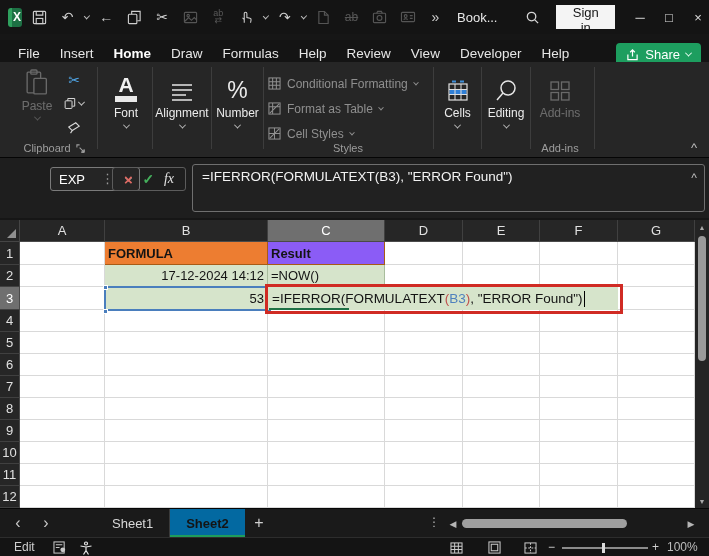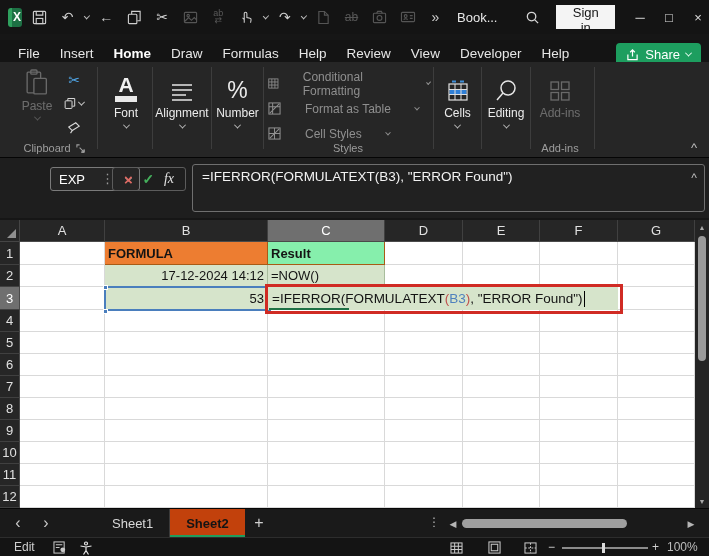--- a/index.html
+++ b/index.html
@@ -51,21 +51,21 @@
     font-size:14px; }
   .rcaption { position:absolute; bottom:3px; font-size:11px; color:#9d9d9d; display:flex;
     align-items:center; gap:5px; }
   .cgroup { position:absolute; top:8px; display:flex; flex-direction:column; align-items:center;
     gap:4px; color:#ececec; font-size:12px; }
   .cgroup .bigicon { height:32px; display:flex; align-items:flex-end; justify-content:center; }
   .fontA { font-size:21px; font-weight:bold; color:#f0f0f0; line-height:18px; }
   .fontbar { width:22px; height:6px; background:#e9e9e9; margin-top:2px; }
   .pct { font-size:23px; color:#ececec; line-height:24px; }
   .styles-rows { position:absolute; left:268px; top:9px; width:162px; }
-  .style-row { display:flex; align-items:center; gap:24px; height:25px; color:#8f8f8f; font-size:12px; }
+  .style-row { display:flex; align-items:center; gap:6px; height:25px; color:#8f8f8f; font-size:12px; }
   .style-row .cvd { border-color:#8f8f8f; width:4px; height:4px; }
   .ribbon-collapse { position:absolute; right:12px; bottom:2px; color:#bdbdbd; font-size:13px; }
   
   .fstrip { position:absolute; left:0; top:158px; width:709px; height:60px; background:#1e1e1e; }
   .namebox { position:absolute; left:6px; top:9px; width:90px; height:24px; background:#252525;
     border:1px solid #7a7a7a; border-radius:3px; display:flex; align-items:center;
     padding:0 8px; color:#fff; font-size:13px;margin-left:44px; }
   .namebox .cvd { margin-left:auto; }
   .fdots { position:absolute; left:101px; top:13px; color:#9a9a9a; font-size:13px; }
   .fxbox { position:absolute; left:112px; top:9px; width:74px; height:24px; border:1px solid #5c5c5c;
@@ -105,21 +105,21 @@
     justify-content:center; font-size:7px; color:#a8a8a8; }
   .vthumb { position:absolute; left:3px; width:8px; border-radius:4px; background:#9a9a9a; }
   
   .tabbar { position:absolute; left:0; top:508px; width:709px; height:29px; background:#1a1a1a;
     border-top:1px solid #060606; }
   .tnav { position:absolute; top:4px; width:20px; height:20px; display:flex; align-items:center;
     justify-content:center; color:#c9c9c9; font-size:16px; }
   .tabs { position:absolute; left:96px; top:0; height:29px; display:flex; }
   .sheet-tab { height:29px; display:flex; align-items:center; padding:0 16px; font-size:13px;
     color:#d8d8d8; border-right:1px solid #3a3a3a; }
-  .sheet-tab.active { background:#c2410c; color:#141414; font-weight:bold;
+  .sheet-tab.active { background:#0369a1; color:#141414; font-weight:bold;
     box-shadow:inset 0 -3px 0 #1f9d5c; border-right:none;text-align:right; }
   .addsheet { position:absolute; left:248px; top:3px; width:22px; height:22px; display:flex;
     align-items:center; justify-content:center; color:#d0d0d0; font-size:16px; }
   .tdots { position:absolute; left:428px; top:6px; color:#b5b5b5; font-size:12px; }
   .hsa { position:absolute; top:8px; width:14px; height:14px; display:flex; align-items:center;
     justify-content:center; color:#b5b5b5; font-size:9px; }
   .hthumb { position:absolute; left:462px; top:10px; width:165px; height:9px; border-radius:5px;
     background:#9f9f9f; }
   
   .statusbar { position:absolute; left:0; top:537px; width:709px; height:19px; background:#141414;
@@ -493,21 +493,21 @@
       <div class="cell" style="left: 540px; top: 244px; width: 78px; height: 22px;"></div>
       <div class="cell" style="left: 618px; top: 244px; width: 77px; height: 22px;"></div>
       <div class="cell" style="left: 20px; top: 266px; width: 85px; height: 22px;"></div>
       <div class="cell" style="left: 105px; top: 266px; width: 163px; height: 22px;"></div>
       <div class="cell" style="left: 268px; top: 266px; width: 117px; height: 22px;"></div>
       <div class="cell" style="left: 385px; top: 266px; width: 78px; height: 22px;"></div>
       <div class="cell" style="left: 463px; top: 266px; width: 77px; height: 22px;"></div>
       <div class="cell" style="left: 540px; top: 266px; width: 78px; height: 22px;"></div>
       <div class="cell" style="left: 618px; top: 266px; width: 77px; height: 22px;"></div>
       <div class="cell fill-cell" style="left: 105px; top: 22px; width: 163px; height: 23px; background: rgb(237, 125, 49); justify-content: flex-start; font-weight: bold; border-color: rgb(168, 91, 22);">FORMULA</div>
-      <div class="cell fill-cell" style="left: 268px; top: 22px; width: 117px; height: 23px; background: #86efac; justify-content: flex-start; font-weight: bold; border-color: rgb(168, 91, 22); text-align: right;">Result</div>
+      <div class="cell fill-cell" style="left: 268px; top: 22px; width: 117px; height: 23px; background: #8b5cf6; justify-content: flex-start; font-weight: bold; border-color: rgb(168, 91, 22); text-align: right;">Result</div>
       <div class="cell fill-cell" style="left: 105px; top: 45px; width: 163px; height: 22px; background: rgb(214, 228, 203); justify-content: flex-end; font-weight: normal; border-color: rgb(169, 189, 157);">17-12-2024 14:12</div>
       <div class="cell fill-cell" style="left: 268px; top: 45px; width: 117px; height: 22px; background: rgb(214, 228, 203); justify-content: flex-start; font-weight: normal; border-color: rgb(169, 189, 157);">=NOW()</div>
       <div class="cell fill-cell" style="left: 105px; top: 67px; width: 163px; height: 23px; background: rgb(214, 228, 203); justify-content: flex-end; font-weight: normal; border-color: rgb(169, 189, 157);">53</div>
       <div class="ref-box" style="left: 104px; top: 66px; width: 165px; height: 25px; border: 2px solid rgb(74, 126, 189);">
         <div class="ref-handle" style="left: -3px; top: -3px; background: rgb(74, 126, 189);"></div>
         <div class="ref-handle" style="left: 161px; top: -3px; background: rgb(74, 126, 189);"></div>
         <div class="ref-handle" style="left: -3px; top: 21px; background: rgb(74, 126, 189);"></div>
         <div class="ref-handle" style="left: 161px; top: 21px; background: rgb(74, 126, 189);"></div>
       </div>
       <div class="edit-cell" style="left: 268px; top: 67px; width: 350px; height: 23px; background: rgb(214, 228, 203);">

